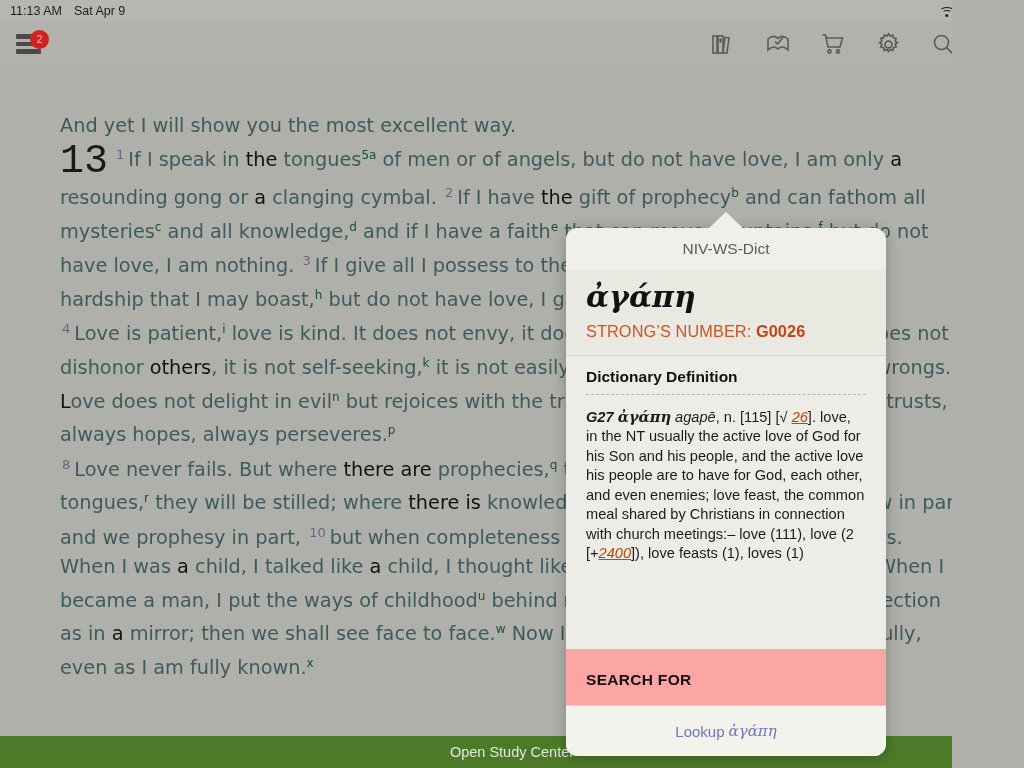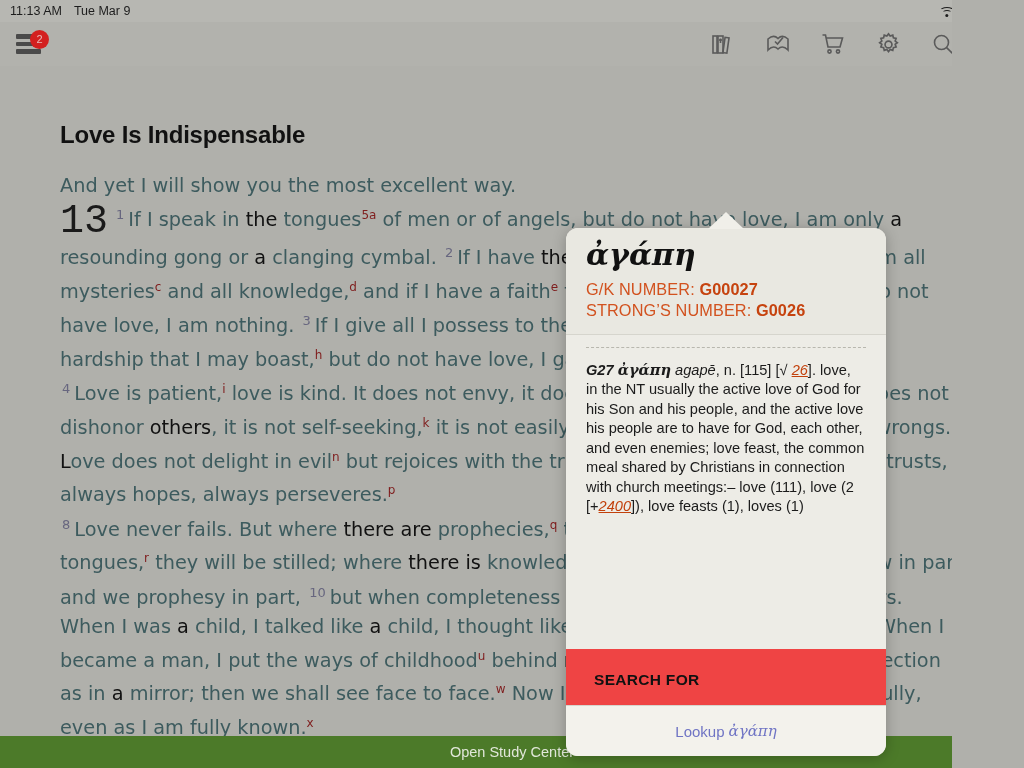--- a/index.html
+++ b/index.html
@@ -134,21 +134,21 @@
   .scripture .b { color: #111; font-weight: normal; }
   .chapnum {
     font-family: Liberation Mono, monospace;
     font-size: 40px; color: #1a1a1a; line-height: 0.8;
     vertical-align: -6px; margin-right: 6px;
   }
   sup.vn {
     font-size: 13px; color: #67667f; vertical-align: super;
     margin: 0 4px 0 2px; font-weight: normal;
   }
-  sup.fn { font-size: 12px; color: #7f1d1d; vertical-align: super; }
+  sup.fn { font-size: 12px; color: #14532d; vertical-align: super; }
   .para { margin: 0; }
 
   
   .bottom-bar {
     position: absolute; bottom: 0; left: 0;
     width: 1024px; height: 32px;
     background: #4c7a29;
     display: flex; align-items: center; justify-content: center;
     color: #e1e7da; font-size: 14.5px;
     font-family: "Liberation Sans", sans-serif;
@@ -216,22 +216,22 @@
     font-family: "Liberation Sans", sans-serif;
     font-size: 14.6px; line-height: 19.5px; color: #1b1b1b;
     margin: 0;
   }
   .def-text .strong { font-weight: bold; font-style: italic; }
   .def-text .grk { font-family: "DejaVu Serif", serif; font-style: italic; font-weight: bold; }
   .def-text .translit { font-style: italic; }
   .def-text .lnk { color: #c2410c; text-decoration: underline; font-style: italic; }
 
   .search-for {
-    padding: 22px 28px 12px;
-    background: #ef4444;
+    padding: 22px 20px 12px;
+    background: #fca5a5;
     flex: 0 0 auto;
   }
   .sf-head { font-size: 15.5px; font-weight: bold; color: #111; margin-bottom: 4px; letter-spacing:0.3px;}
   .sf-line { font-size: 15px; color: #1b1b1b; }
   .sf-line a { color: #1b1b1b; text-decoration: underline; margin-right: 10px; }
   .sf-line .grk2 { font-family: "DejaVu Serif", serif; font-style: italic; text-decoration: underline; }
 
   .popup-actions {
     border-top: 1px solid #d6d5cd;
     background: #f3f2ec;
@@ -246,21 +246,21 @@
   .popup-actions .act .grk3 { font-family: "DejaVu Serif", serif; font-style: italic; margin-left: 4px; }
 </style>
 </head>
 <body>
 
 <div id="app">
 
   <div class="statusbar">
     <div class="sb-left">
       <span>11:13 AM</span>
-      <span>Tue Mar 9</span>
+      <span>Sat Apr 9</span>
     </div>
     <div class="sb-right">
       <span class="wifi-ic">
         <span class="w1"></span>
           <span class="w2"></span>
           <span class="w3"></span>
       </span>
       <span>88%</span>
       <span class="batt">
           <i></i>
@@ -316,54 +316,51 @@
           <path d="M5 2.5 L19 2.5 L19 21.5 L12 15.5 L5 21.5 Z"></path>
         </svg>
       </span>
     </div>
   </div>
 
 
   <div class="page">
     <div class="page-inner">
 
-      <h2 class="section-head">Love Is Indispensable</h2>
 
       <p class="scripture para"><span>And yet I will show you the most excellent way.</span></p>
 
       <p class="scripture para"><span class="chapnum">13</span><sup class="vn">1</sup>If I speak in <span class="b">the</span> tongues<sup class="fn">5a</sup> of men or of angels, but do not have love, I am only <span class="b">a</span> resounding gong or <span class="b">a</span> clanging cymbal. <sup class="vn">2</sup>If I have <span class="b">the</span> gift of prophecy<sup class="fn">b</sup> and can fathom all mysteries<sup class="fn">c</sup> and all knowledge,<sup class="fn">d</sup> and if I have a faith<sup class="fn">e</sup> that can move mountains,<sup class="fn">f</sup> but do not have love, I am nothing. <sup class="vn">3</sup>If I give all I possess to the poor<sup class="fn">g</sup> and give over my body to hardship that I may boast,<sup class="fn">h</sup> but do not have love, I gain nothing.</p>
 
       <p class="scripture para"><sup class="vn">4</sup>Love is patient,<sup class="fn">i</sup> love is kind. It does not envy, it does not boast,<sup class="fn">j</sup> it is not proud. It does not dishonor <span class="b">others</span>, it is not self-seeking,<sup class="fn">k</sup> it is not easily angered,<sup class="fn">l</sup> it keeps no record of wrongs.<sup class="fn">m</sup> <span class="b">L</span>ove does not delight in evil<sup class="fn">n</sup> but rejoices with the truth.<sup class="fn">o</sup> <sup class="vn">7</sup>It always protects, always trusts, always hopes, always perseveres.<sup class="fn">p</sup></p>
 
       <p class="scripture para"><sup class="vn">8</sup>Love never fails. But where <span class="b">there are</span> prophecies,<sup class="fn">q</sup> they will cease; where there are tongues,<sup class="fn">r</sup> they will be stilled; where <span class="b">there is</span> knowledge, it will pass away. For we know in part and we prophesy in part, <sup class="vn">10</sup>but when completeness comes,<sup class="fn">t</sup> what <span class="b">is</span> in part disappears. When I was <span class="b">a</span> child, I talked like <span class="b">a</span> child, I thought like <span class="b">a</span> child, I reasoned like <span class="b">a</span> child. When I became a man, I put the ways of childhood<sup class="fn">u</sup> behind <span class="b">me</span>. <sup class="vn">12</sup>For now we see only <span class="b">a</span> reflection as in <span class="b">a</span> mirror; then we shall see face to face.<sup class="fn">w</sup> Now I know in part; then I shall know fully, even as I am fully known.<sup class="fn">x</sup></p>
 
     </div>
   </div>
 
   <div class="bottom-bar">
     <span>Open Study Center</span>
   </div>
 
   <div class="popup-arrow"></div>
   <div class="popup">
 
+    <div class="popup-title">NIV-WS-Dict</div>
 
     <div class="popup-headword">
       <div class="greek-word">ἀγάπη</div>
-      <div class="num-line">
-        <span>G/K NUMBER:</span>
-        <b>G00027</b>
-      </div>
       <div class="num-line">
         <span>STRONG’S NUMBER:</span>
         <b>G0026</b>
       </div>
     </div>
 
     <div class="popup-body">
+      <div class="def-head">Dictionary Definition</div>
       <hr class="dotted-rule">
       <p class="def-text"><span class="strong">G27</span> <span class="grk">ἀγάπη</span> <span class="translit">agapē</span>, <span>n.</span> <span>[115]</span> <span>[√</span> <a class="lnk" href="#">26</a><span>].</span> <span>love, in the NT usually the active love of God for his Son and his people, and the active love his people are to have for God, each other, and even enemies; love feast, the common meal shared by Christians in connection with church meetings:– love (111), love (2 [+</span><a class="lnk" href="#">2400</a><span>]), love feasts (1), loves (1)</span></p>
     </div>
 
     <div class="search-for">
       <div class="sf-head">SEARCH FOR</div>
     </div>
 
     <div class="popup-actions">
       <div class="act">

